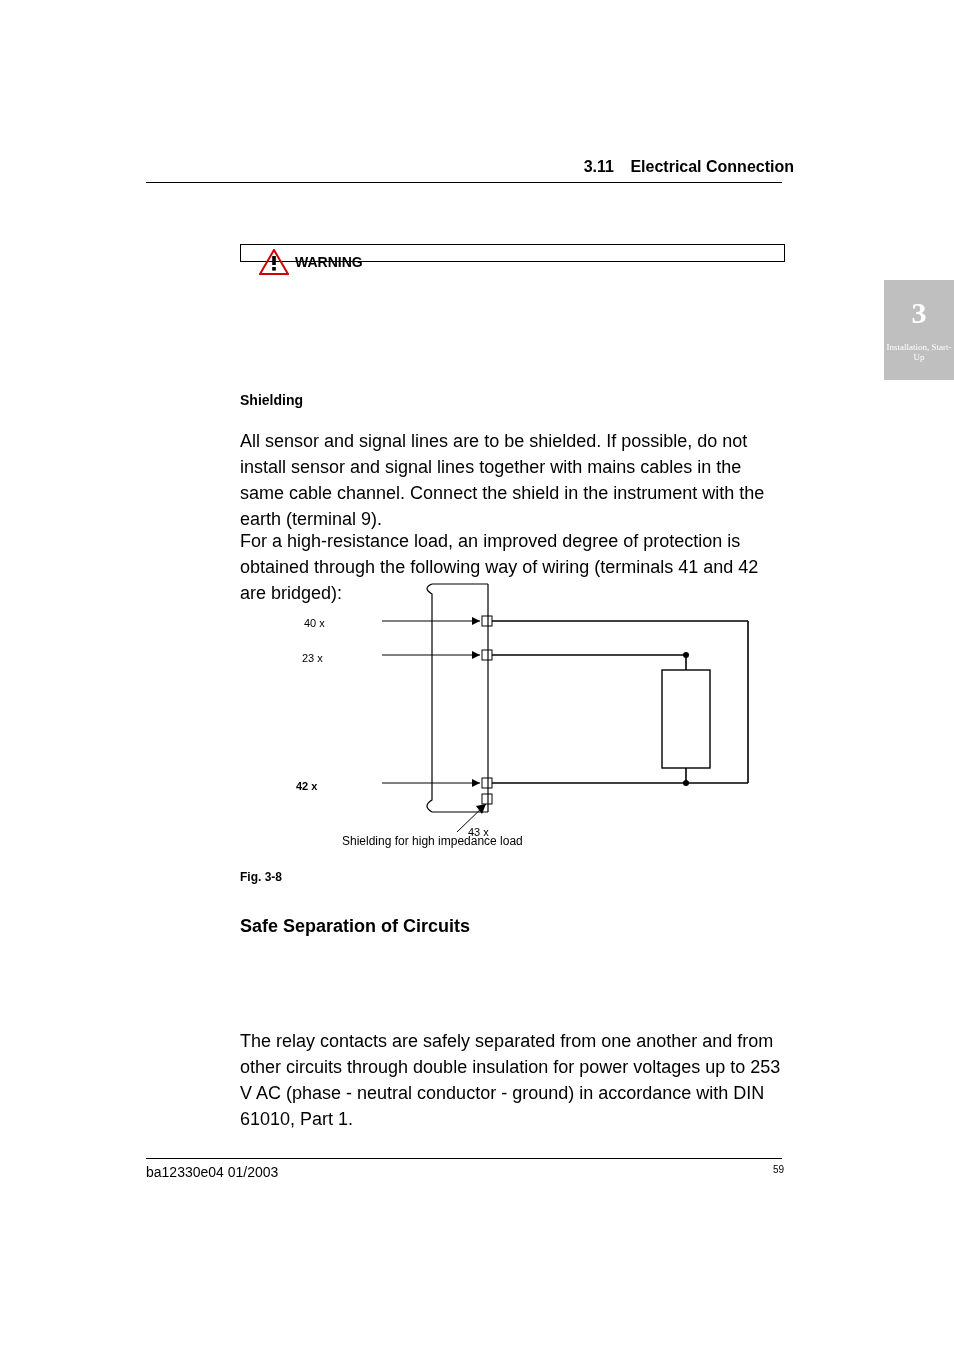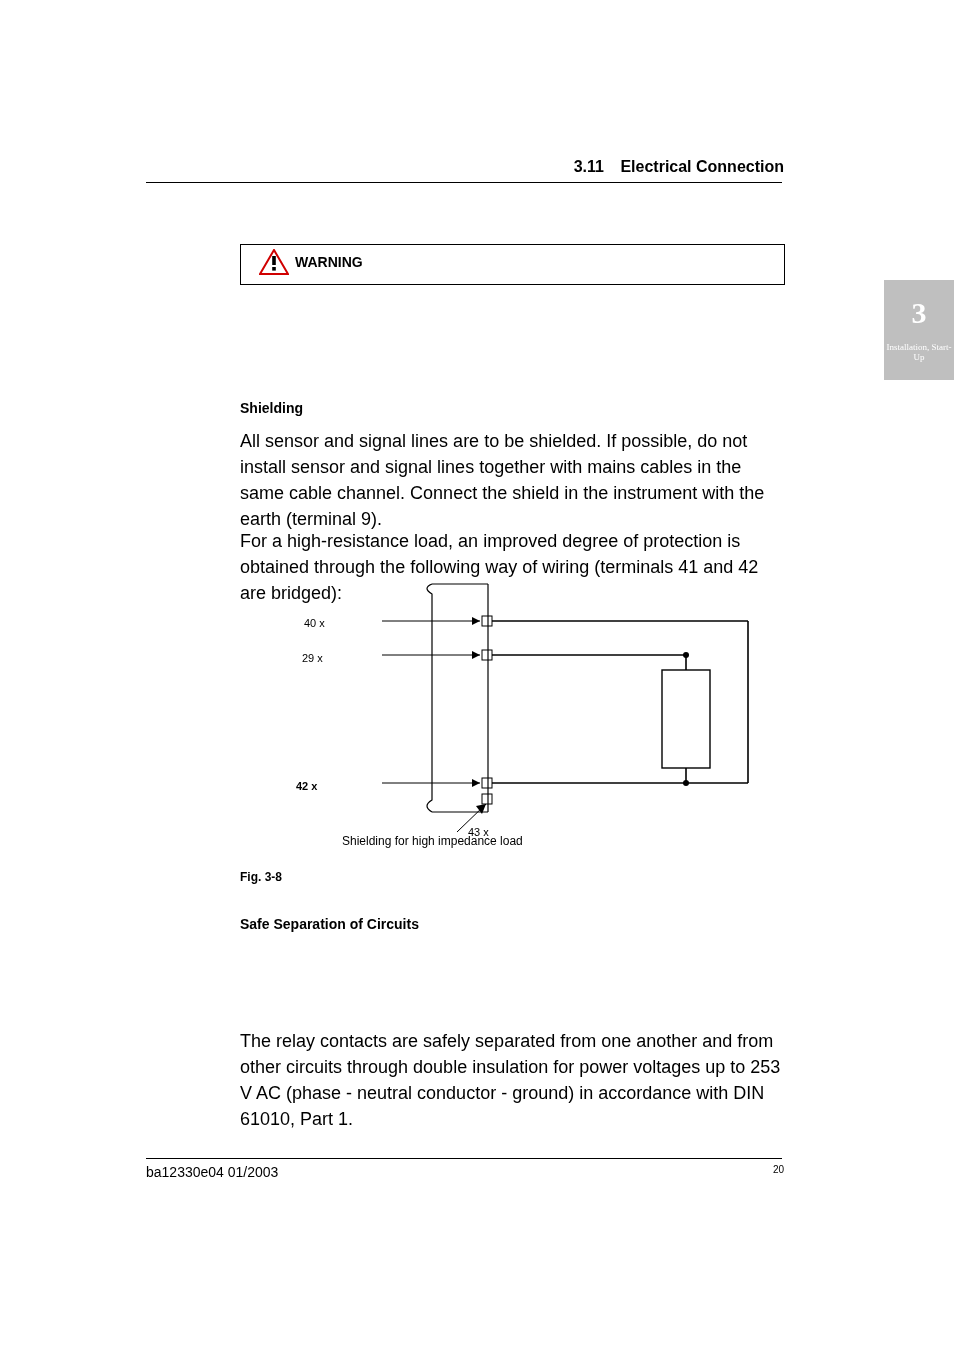--- a/index.html
+++ b/index.html
@@ -38,59 +38,59 @@
     line-height: 1;
   }
   .thumb-tab .lbl {
     font-size: 9px;
     color: #fff;
     margin-top: 14px;
     text-align: center;
   }
   .section-header {
     position: absolute;
-    right: 170px;
+    right: 160px;
     top: 158px;
     font-size: 16px;
     font-weight: bold;
   }
   .section-header .num { margin-right: 12px; }
   .top-rule {
     position: absolute;
     left: 146px;
     top: 182px;
     width: 636px;
     border-top: 1.5px solid #000;
   }
   .warning-box {
     position: absolute;
     left: 240px;
     top: 244px;
     width: 545px;
     border: 1px solid #000;
-    padding: 25px 18px 14px 78px;
+    padding: 2px 18px 14px 78px;
     font-size: 12.5px;
     line-height: 1.45;
   }
   .warning-box .wtitle {
     position: absolute;
     left: 18px;
     top: 4px;
     font-weight: bold;
     font-size: 14px;
     display: flex;
     align-items: center;
     gap: 6px;
   }
   .warning-box .wtitle svg { display: block; }
   .warning-box .wtext { }
   .shielding-title {
     position: absolute;
     left: 240px;
-    top: 400px;
+    top: 392px;
     font-weight: bold;
     font-size: 14px;
   }
   .para {
     position: absolute;
     left: 240px;
     width: 545px;
     font-size: 18px;
     line-height: 1.45;
   }
@@ -122,21 +122,21 @@
     position: absolute;
     left: 342px;
     top: 834px;
     font-size: 12px;
   }
   .safe-title {
     position: absolute;
     left: 240px;
     top: 916px;
     font-weight: bold;
-    font-size: 14px;
+    font-size: 18px;
   }
   .p3 { top: 944px; }
   .p4 { top: 1028px; }
   .bottom-rule {
     position: absolute;
     left: 146px;
     top: 1158px;
     width: 636px;
     border-top: 1.5px solid #000;
   }
@@ -179,21 +179,21 @@
     </span>
     <span>WARNING</span>
   </div>
 </div>
 
 <div class="shielding-title">Shielding</div>
 <div class="para p1">All sensor and signal lines are to be shielded. If possible, do not install sensor and signal lines together with mains cables in the same cable channel. Connect the shield in the instrument with the earth (terminal 9).</div>
 <div class="para p2">For a high-resistance load, an improved degree of protection is obtained through the following way of wiring (terminals 41 and 42 are bridged):</div>
 
 <div class="fig-label fig-lbl-40">40        x</div>
-<div class="fig-label fig-lbl-41">29        x</div>
+<div class="fig-label fig-lbl-41">23        x</div>
 <div class="fig-label fig-lbl-42">42        x</div>
 <div class="fig-label fig-lbl-43">43        x</div>
 
 <svg class="diagram-svg" viewBox="0 0 390 290">
 
   <path d="M 50 14 Q 40 18 50 24 L 50 230 Q 40 236 50 242" fill="none" stroke="#000" stroke-width="1.2"></path>
   <line x1="50" y1="14" x2="106" y2="14" stroke="#000" stroke-width="1.2"></line>
   <line x1="106" y1="14" x2="106" y2="242" stroke="#000" stroke-width="1.2"></line>
   <line x1="50" y1="242" x2="106" y2="242" stroke="#000" stroke-width="1.2"></line>
 
@@ -230,15 +230,15 @@
 </svg>
 
 <div class="fig-caption-num">Fig. 3-8</div>
 <div class="fig-caption-txt">Shielding for high impedance load</div>
 
 <div class="safe-title">Safe Separation of Circuits</div>
 <div class="para p4">The relay contacts are safely separated from one another and from other circuits through double insulation for power voltages up to 253 V AC (phase - neutral conductor - ground) in accordance with DIN 61010, Part 1.</div>
 
 <div class="bottom-rule"></div>
 <div class="footer-left">ba12330e04     01/2003</div>
-<div class="footer-right">20</div>
+<div class="footer-right">59</div>
 
 </div>
 
 </body></html>

